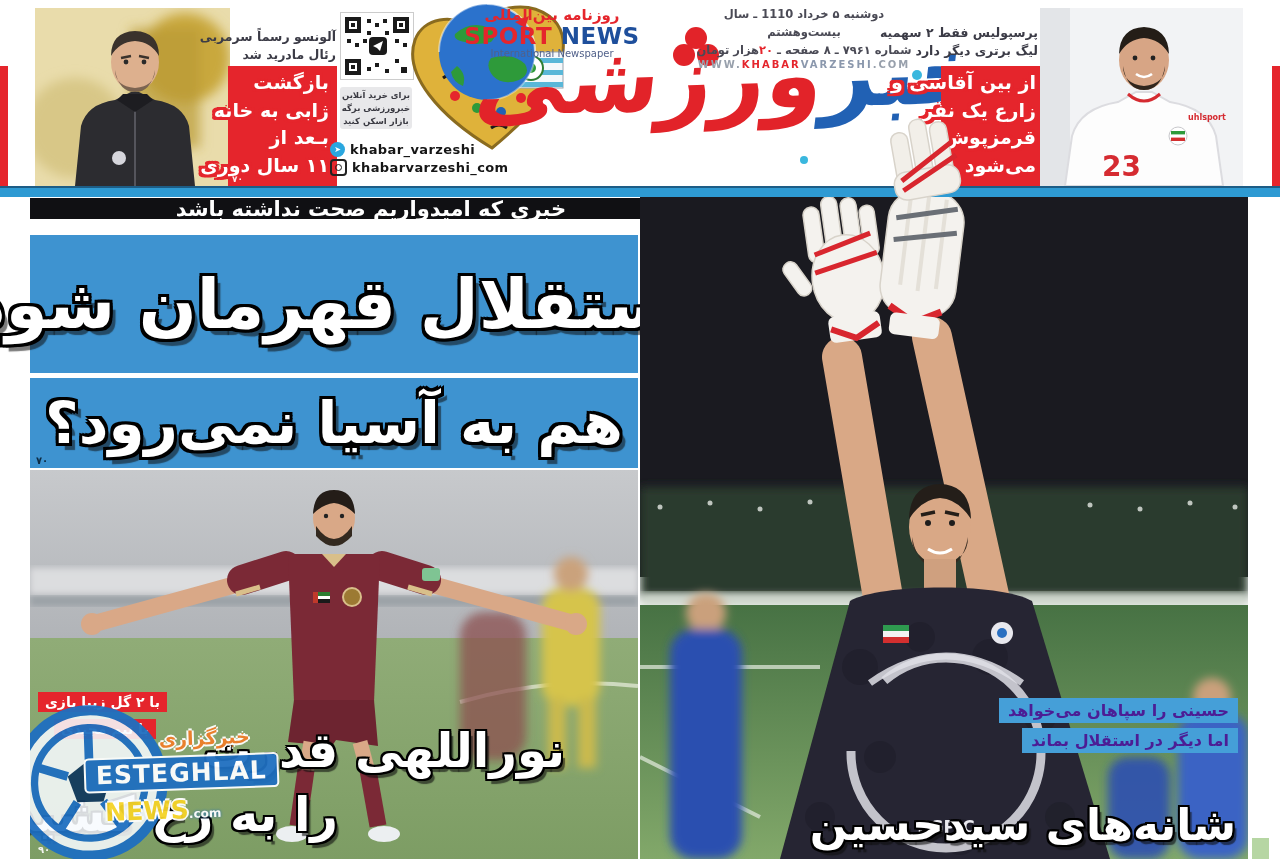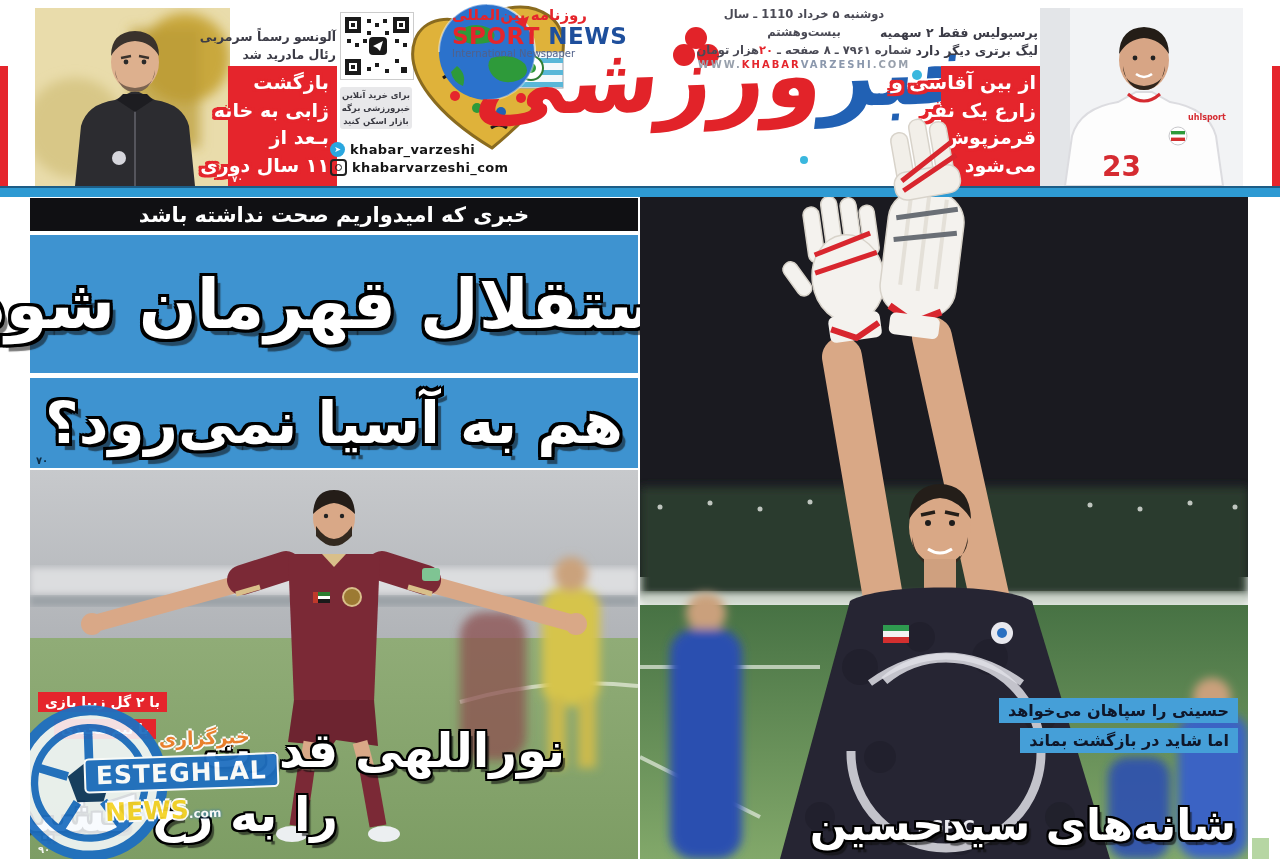--- a/index.html
+++ b/index.html
@@ -10,21 +10,21 @@
   .nowrap{white-space:nowrap;}
 
   
   .kicker-sm{font-size:12.5px;font-weight:bold;color:#3b3b46;line-height:1.45;}
   .red-block{background:#e5252c;color:#fff;font-weight:bold;}
   .red-strip{background:#e5252c;}
   .red-line{font-size:19px;line-height:1.45;text-align:right;white-space:nowrap;
     text-shadow:-3px 0 0 #e5252c,3px 0 0 #e5252c,0 -3px 0 #e5252c,0 3px 0 #e5252c,
                 -3px -3px 0 #e5252c,3px 3px 0 #e5252c,-3px 3px 0 #e5252c,3px -3px 0 #e5252c;}
   .page-ref{position:absolute;left:4px;bottom:2px;font-size:9px;color:#fff;opacity:.9;}
-  .brand-block{text-align:left;}
+  .brand-block{text-align:center;}
   .brand-tagline{font-size:15px;font-weight:bold;color:#e5252c;}
   .brand-en{font-size:23px;font-weight:900;letter-spacing:.5px;line-height:1.05;}
   .brand-en .w1{color:#e5252c;} .brand-en .w2{color:#1e4f9c;}
   .brand-sub{font-size:10px;color:#51618a;}
   .masthead-title{font-size:92px;font-weight:bold;text-align:center;line-height:1.1;
      transform:skewX(-8deg) rotate(-1.5deg);white-space:nowrap;}
   .masthead-title .p-blue{color:#2161b4;} .masthead-title .p-red{color:#e22329;}
   .cyan-dot{border-radius:50%;background:#3ab7de;}
   .dateline{text-align:center;font-weight:bold;color:#4a4a55;}
   .dateline .dl{font-size:11.5px;line-height:1.55;}
@@ -37,35 +37,35 @@
      align-items:center;justify-content:center;color:#fff;font-size:8px;}
   .ig-icon{width:13px;height:13px;border:2px solid #222;border-radius:4px;position:relative;display:inline-block;}
   .ig-icon::after{content:"";position:absolute;left:3px;top:3px;width:5px;height:5px;border:1.5px solid #222;border-radius:50%;}
   .qr-caption{background:#e8e8ea;border-radius:3px;text-align:center;font-size:8.5px;
      font-weight:bold;color:#3a3a42;line-height:1.5;padding:2px 1px;}
 
   
   .stripe{left:0;top:186px;width:1280px;height:11px;background:#2e9ad3;box-shadow:inset 0 2px 0 #1d5d86;}
 
   
-  .black-bar{left:30px;top:198px;width:608px;height:33px;background:#101013;color:#fff;
-     display:flex;align-items:center;justify-content:center;font-size:21px;font-weight:bold;}
+  .black-bar{left:30px;top:198px;width:608px;height:21px;background:#101013;color:#fff;
+     display:flex;align-items:center;justify-content:center;font-size:21px;font-weight:bold;padding-left:37px;}
   .blue-bar{left:30px;width:608px;background:#3e93d0;display:flex;align-items:center;justify-content:center;}
   .outline-txt{color:#fff;font-weight:bold;
      text-shadow:-3px -3px 0 #000,3px -3px 0 #000,-3px 3px 0 #000,3px 3px 0 #000,
                  -3px 0 0 #000,3px 0 0 #000,0 -3px 0 #000,0 3px 0 #000,6px 7px 1px rgba(15,15,15,.55);}
   .outline-sm{color:#fff;font-weight:bold;
      text-shadow:-2px -2px 0 #000,2px -2px 0 #000,-2px 2px 0 #000,2px 2px 0 #000,
                  -2px 0 0 #000,2px 0 0 #000,0 -2px 0 #000,0 2px 0 #000,4px 5px 1px rgba(15,15,15,.6);}
   .bar-ref{position:absolute;left:6px;bottom:2px;font-size:10px;color:#0e2c44;font-weight:bold;}
 
   
   .photo{overflow:hidden;}
   .photo svg{display:block;width:100%;height:100%;}
-  .ov-kicker{background:#459fd8;color:#0f172a;font-weight:bold;font-size:16px;padding:3px 9px;white-space:nowrap;}
+  .ov-kicker{background:#459fd8;color:#4c1d95;font-weight:bold;font-size:16px;padding:3px 9px;white-space:nowrap;}
   .badge{background:#e5252c;color:#fff;font-weight:bold;font-size:14px;padding:2px 7px;white-space:nowrap;}
   .photo-ref{font-size:10px;color:#fff;font-weight:bold;opacity:.9;}
 
   
   .wm{transform:rotate(-2deg);opacity:.95;}
   .wm-fa{font-size:19px;font-weight:bold;color:#ef7f2a;
      text-shadow:-2px 0 0 #fff,2px 0 0 #fff,0 -2px 0 #fff,0 2px 0 #fff;}
   .wm-en{background:#1f6fc0;color:#fff;font-weight:900;font-size:25px;letter-spacing:1px;
      padding:1px 10px;border-radius:3px;box-shadow:0 0 0 2px #fff;}
   .wm-news{font-size:25px;font-weight:900;color:#f5d327;
@@ -455,20 +455,20 @@
           <rect y="12" width="26" height="6" fill="#d32f2f"></rect>
       </g>
       <circle cx="362" cy="436" r="11" fill="#e8e8ee"></circle>
         <circle cx="362" cy="436" r="5" fill="#2a6fc0"></circle>
       <circle cx="306" cy="556" r="95" fill="none" stroke="#dfdfe6" stroke-width="9" opacity=".85" stroke-dasharray="300 80"></circle>
       <path d="M230,486 Q306,432 382,486" stroke="#dfdfe6" stroke-width="7" fill="none" opacity=".85"></path>
       <text x="306" y="636" font-size="17" font-weight="bold" fill="#eaeaf0" text-anchor="middle" font-family="DejaVu Sans,sans-serif">PGPIC</text>
     </svg>
 
     <div class="abs ov-kicker rtl" style="right:10px;top:501px;">حسینی را سپاهان می‌خواهد</div>
-    <div class="abs ov-kicker rtl" style="right:10px;top:531px;">اما شاید در بازگشت بماند</div>
+    <div class="abs ov-kicker rtl" style="right:10px;top:531px;">اما دیگر در استقلال بماند</div>
 
     <div class="abs outline-sm rtl nowrap" style="right:12px;top:602px;font-size:44px;">شانه‌های سیدحسین</div>
   </div>
 
   <div class="abs corner-green"></div>
 
 </div>
 
 </body></html>

